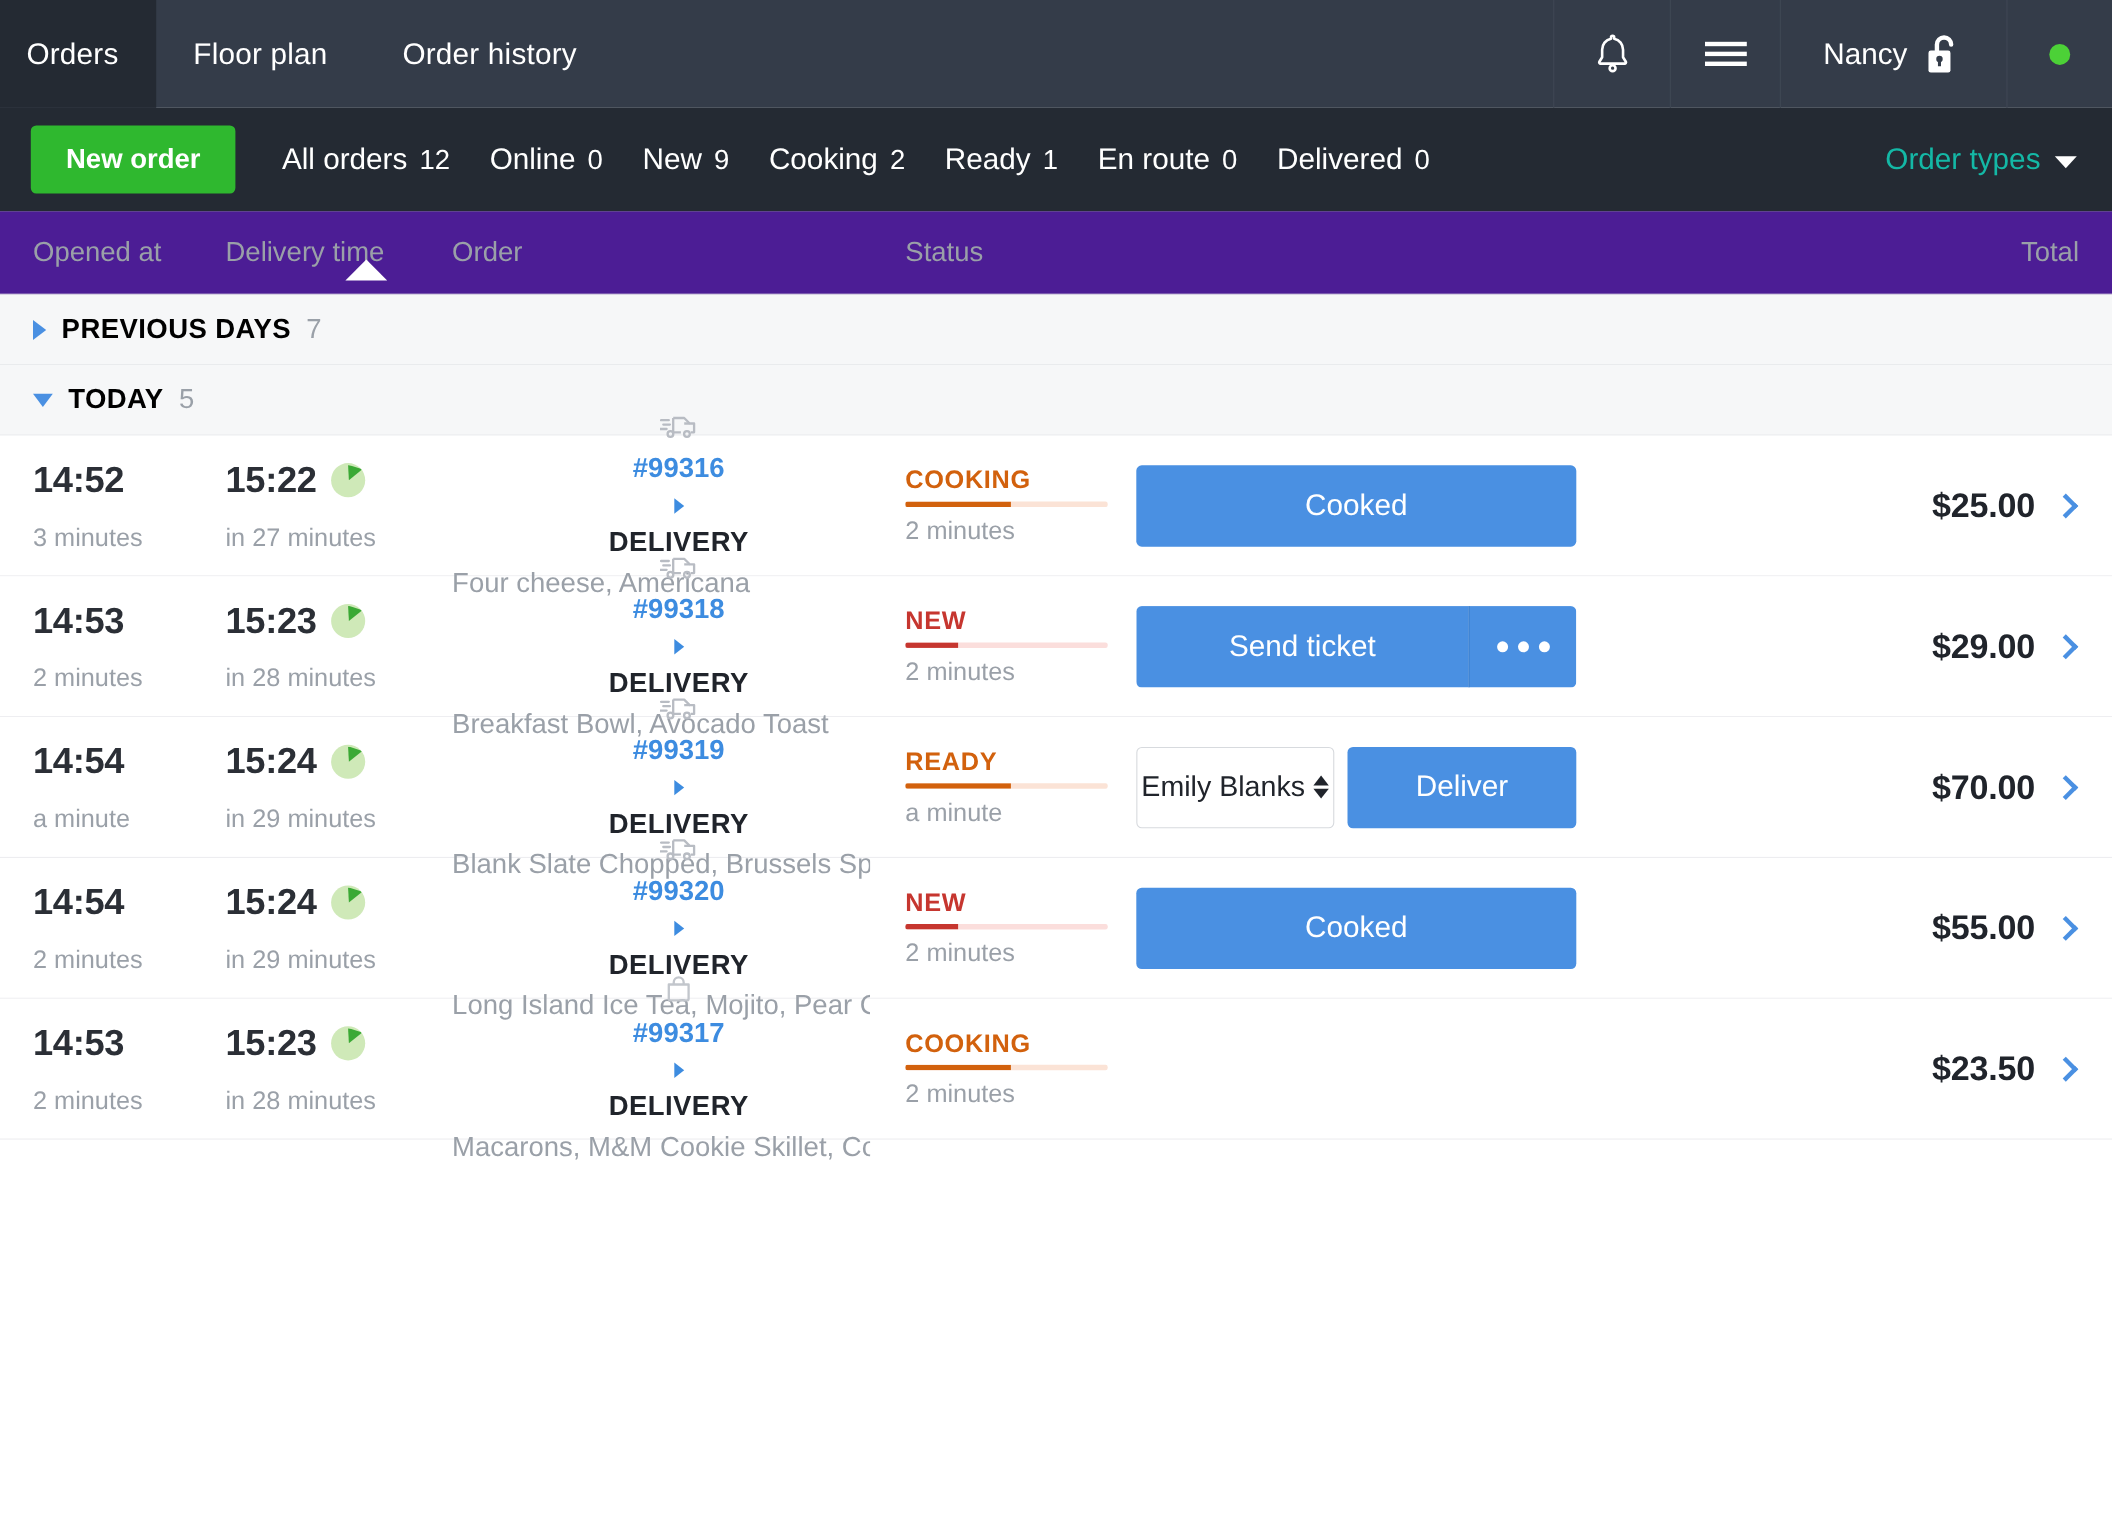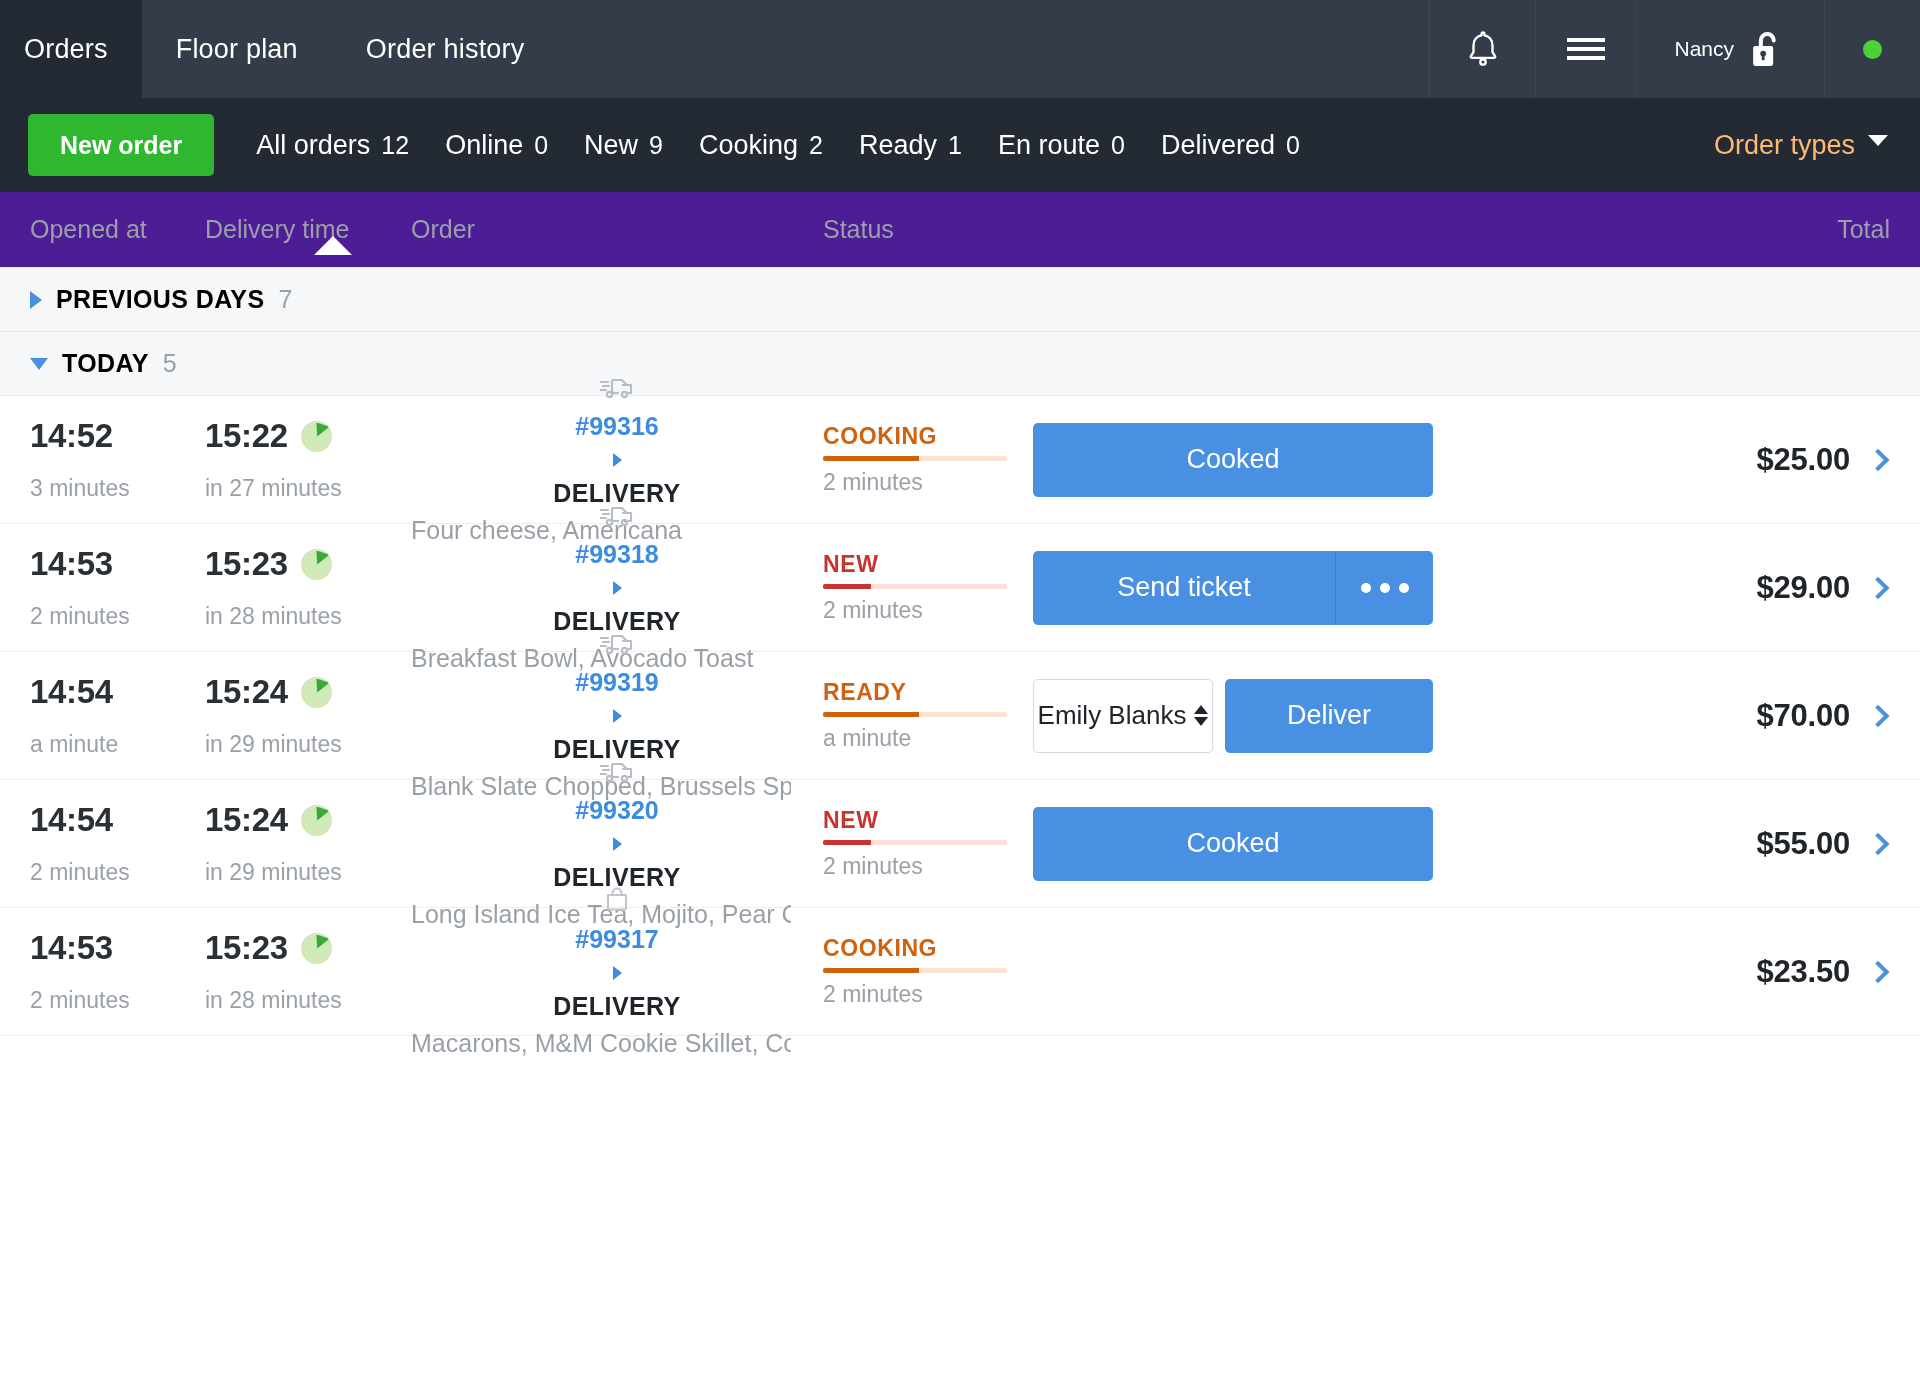--- a/index.html
+++ b/index.html
@@ -48,21 +48,21 @@
     justify-content: center;
     border-left: 1px solid #3f4754;
     cursor: pointer;
   }
   .cell-bell { width: 106px; }
   .cell-menu { width: 100px; }
   .cell-user {
     padding: 0 40px 0 38px;
     gap: 16px;
     color: #ffffff;
-    font-size: 21px;
+    font-size: 27px;
   }
   .cell-status { width: 96px; }
 
   .status-dot {
     width: 19px; height: 19px;
     border-radius: 50%;
     background: #4cd137;
   }
 
   
@@ -118,22 +118,23 @@
     left: 50%;
     transform: translateX(-50%);
     width: 0; height: 0;
     border-left: 19px solid transparent;
     border-right: 19px solid transparent;
     border-bottom: 19px solid #ffffff;
   }
   .order-types {
     margin-left: auto;
     display: flex;
+    align-items: center;
     gap: 13px;
-    color: #fdba74;
+    color: #14b8a6;
     font-size: 27px;
     cursor: pointer;
     padding-right: 4px;
   }
   .caret-down {
     width: 0; height: 0;
     border-left: 10px solid transparent;
     border-right: 10px solid transparent;
     border-top: 11px solid #ffffff;
     margin-top: 5px;

